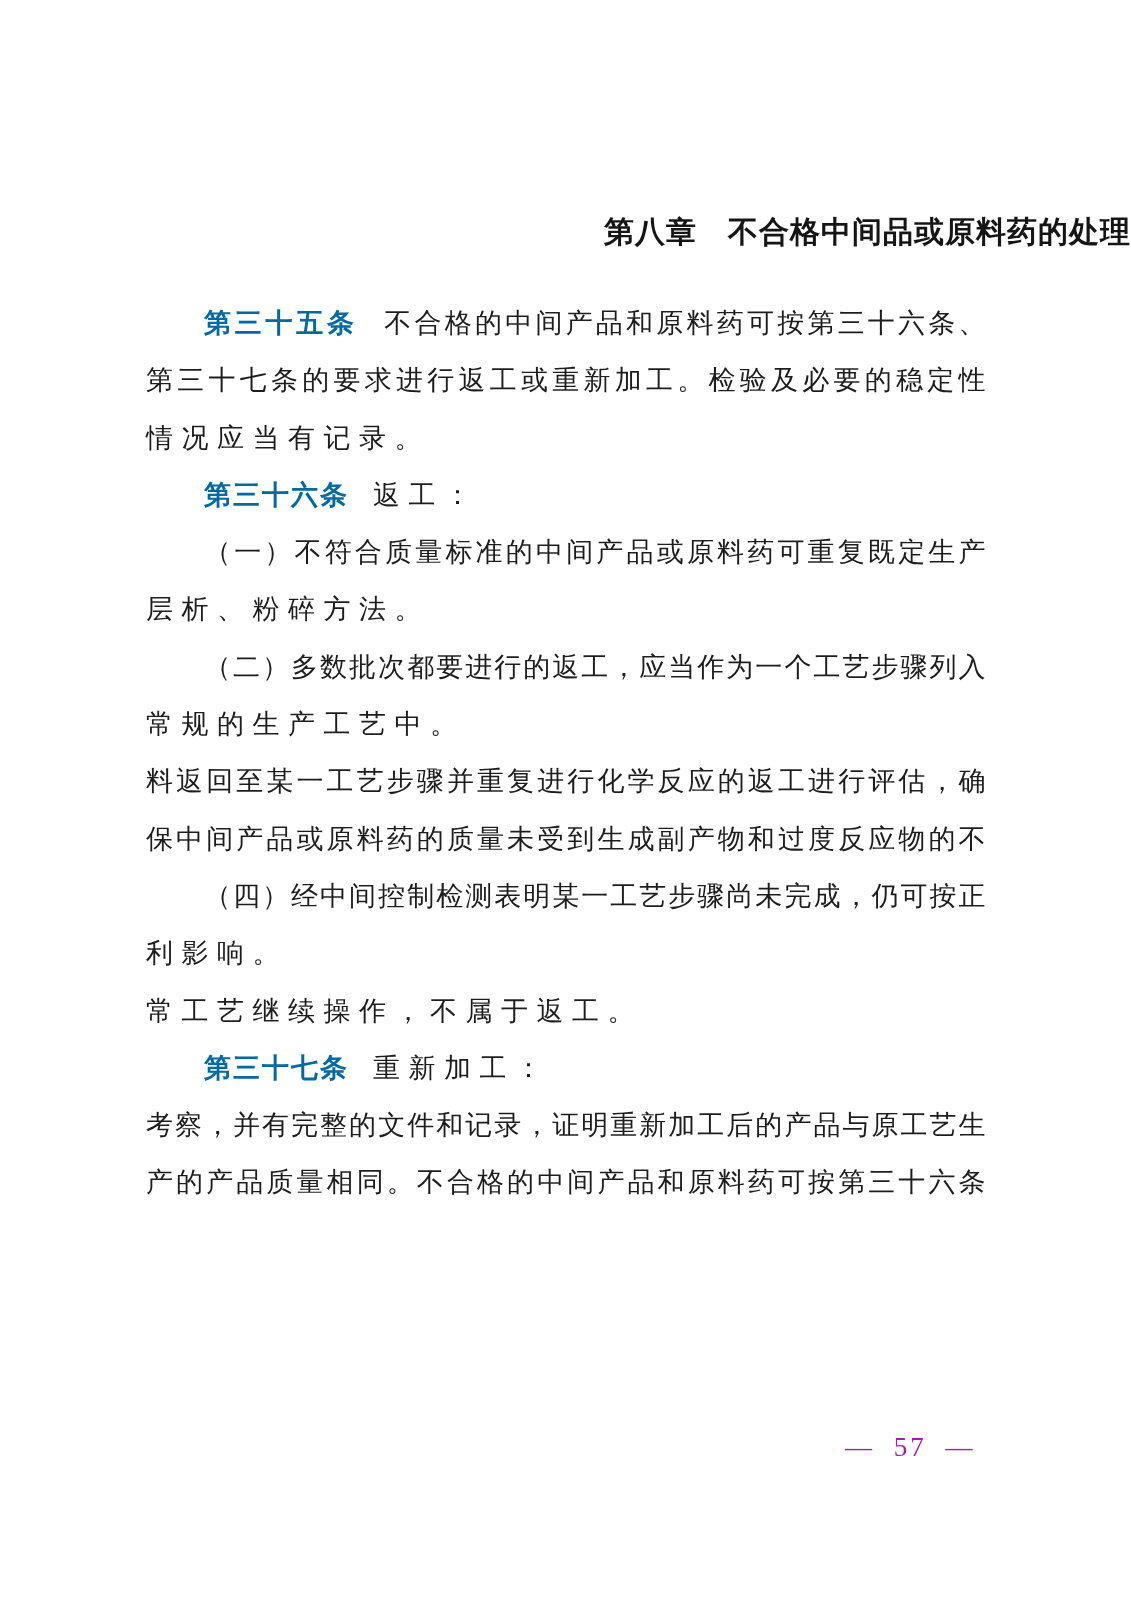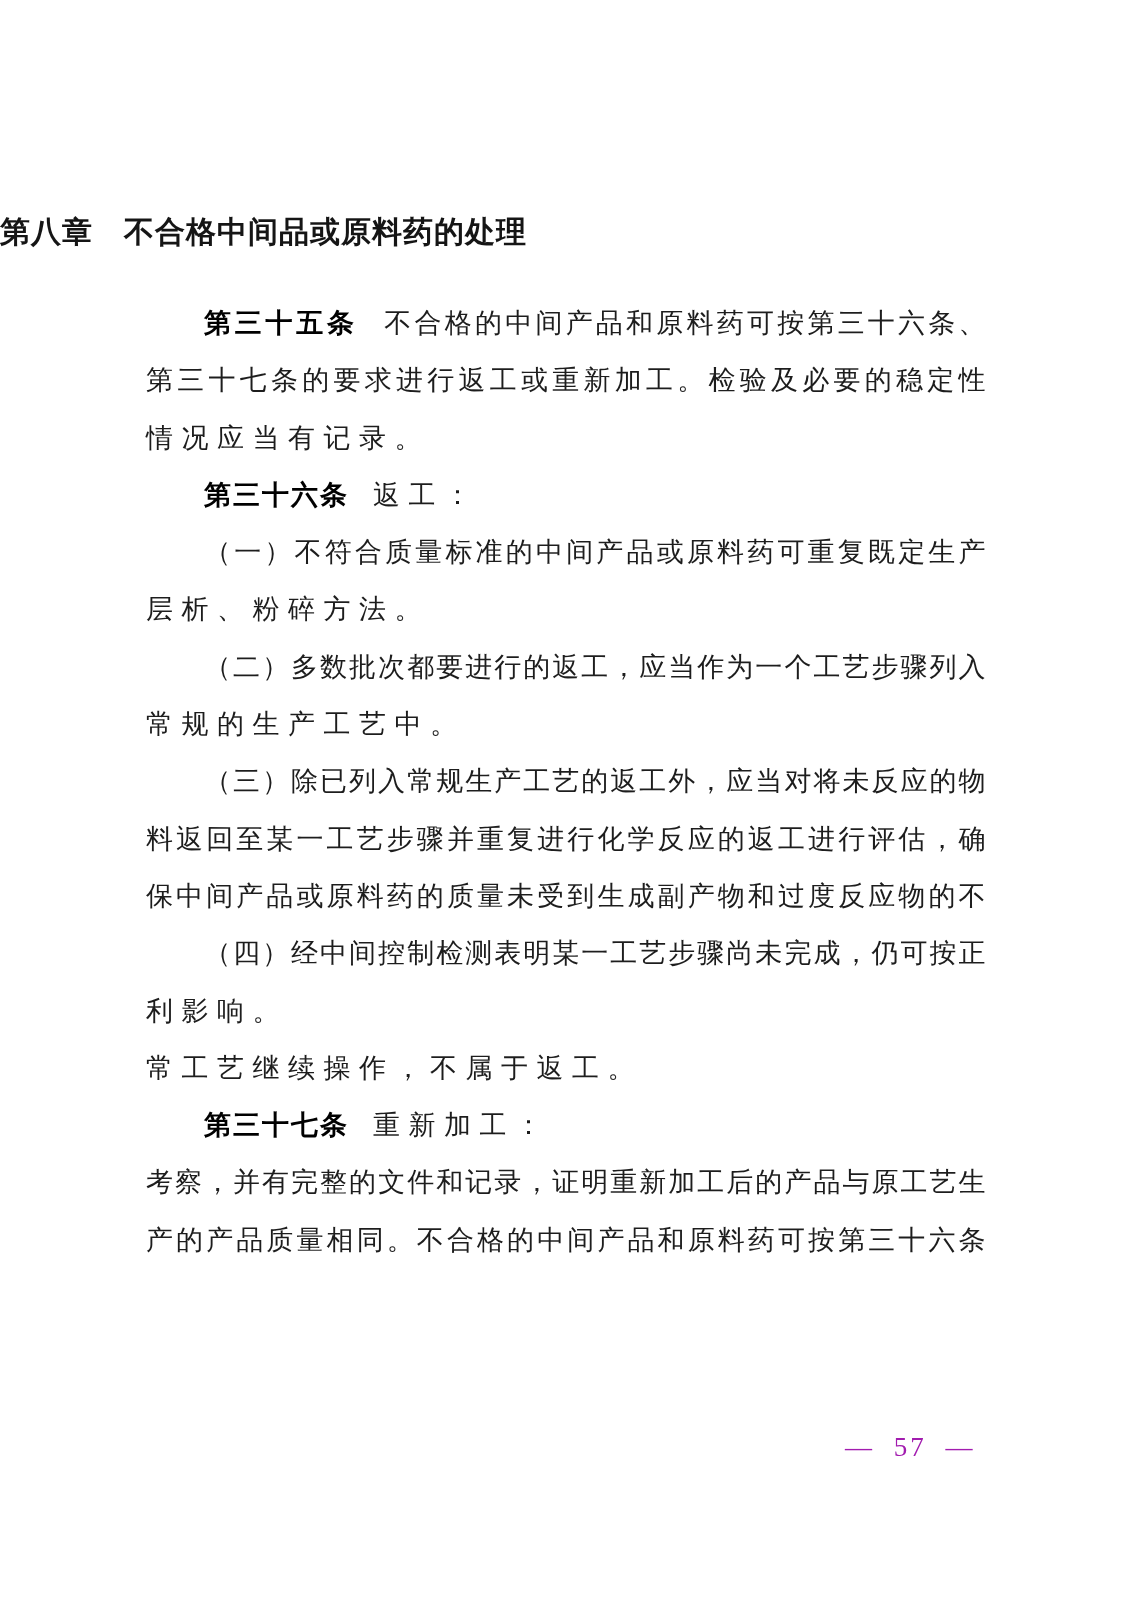--- a/index.html
+++ b/index.html
@@ -12,21 +12,21 @@
     background: #ffffff;
     overflow: hidden;
     font-family: "Liberation Serif", serif;
     color: #1d1d1d;
   }
   .chapter-title {
     position: absolute;
     top: 210px;
     left: 0;
     width: 100%;
-    text-align: left;
+    text-align: right;
     font-family: "Liberation Sans", sans-serif;
     font-weight: 700;
     font-size: 30px;
     line-height: 44px;
     letter-spacing: 1px;
     color: #151515;
   }
   .content {
     position: absolute;
     left: 146px;
@@ -45,21 +45,21 @@
     white-space: normal;
     text-align: justify;
     text-align-last: justify;
     text-justify: inter-character;
   }
   .line.ind { text-indent: 58px; }
   .lead {
     font-family: "Liberation Sans", sans-serif;
     font-weight: 700;
     letter-spacing: 2px;
-    color: #000000;
+    color: #0369a1;
   }
   .line.j .lead { letter-spacing: 1px; }
   .gap { display: inline-block; width: 24px; }
   .page-number {
     position: absolute;
     left: 845px;
     top: 1432px;
     font-size: 27px;
     letter-spacing: 3px;
     word-spacing: 9px;
@@ -86,21 +86,20 @@
 
     <div class="line ind j"><span>（一）不符合质量标准的中间产品或原料药可重复既定生产</span></div>
 
 
     <div class="line"><span>层析、粉碎方法。</span></div>
 
     <div class="line ind j"><span>（二）多数批次都要进行的返工，应当作为一个工艺步骤列入</span></div>
 
     <div class="line"><span>常规的生产工艺中。</span></div>
 
-    <div class="line ind j"><span>（三）除已列入常规生产工艺的返工外，应当对将未反应的物</span></div>
 
     <div class="line j"><span>料返回至某一工艺步骤并重复进行化学反应的返工进行评估，确</span></div>
 
     <div class="line j"><span>保中间产品或原料药的质量未受到生成副产物和过度反应物的不</span></div>
 
     <div class="line ind j"><span>（四）经中间控制检测表明某一工艺步骤尚未完成，仍可按正</span></div>
 
     <div class="line"><span>利影响。</span></div>
 
     <div class="line"><span>常工艺继续操作，不属于返工。</span></div>

